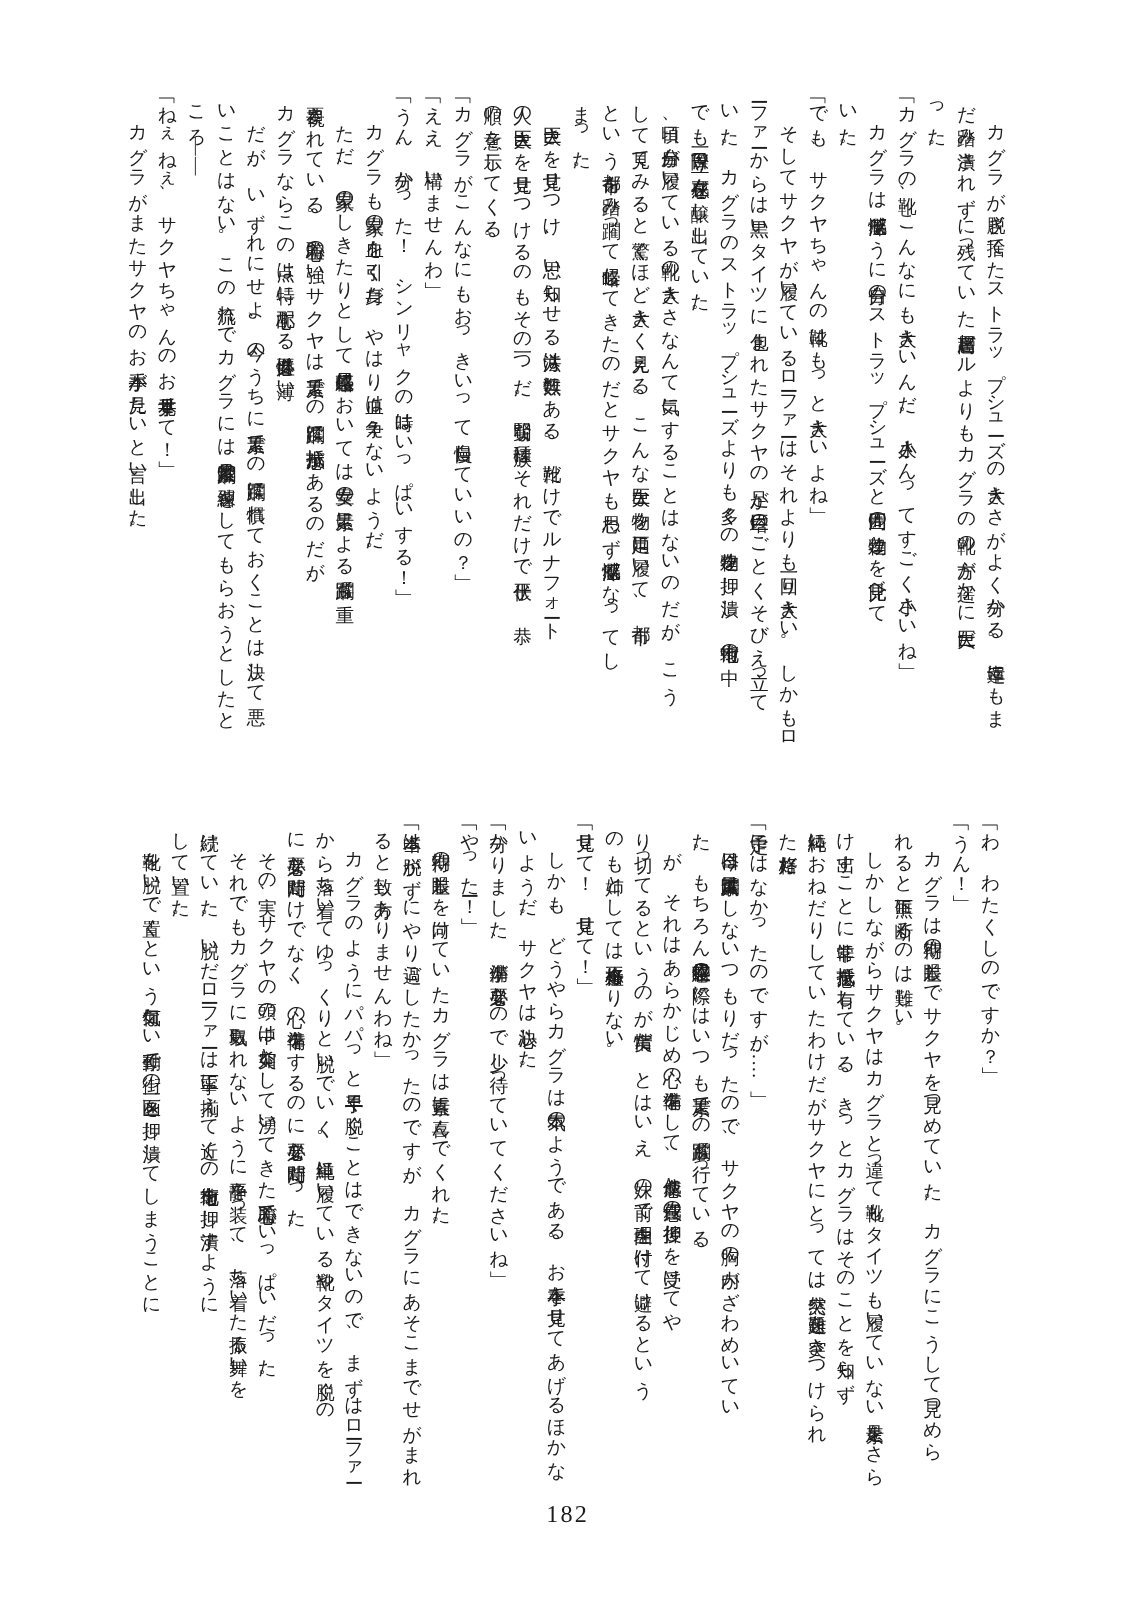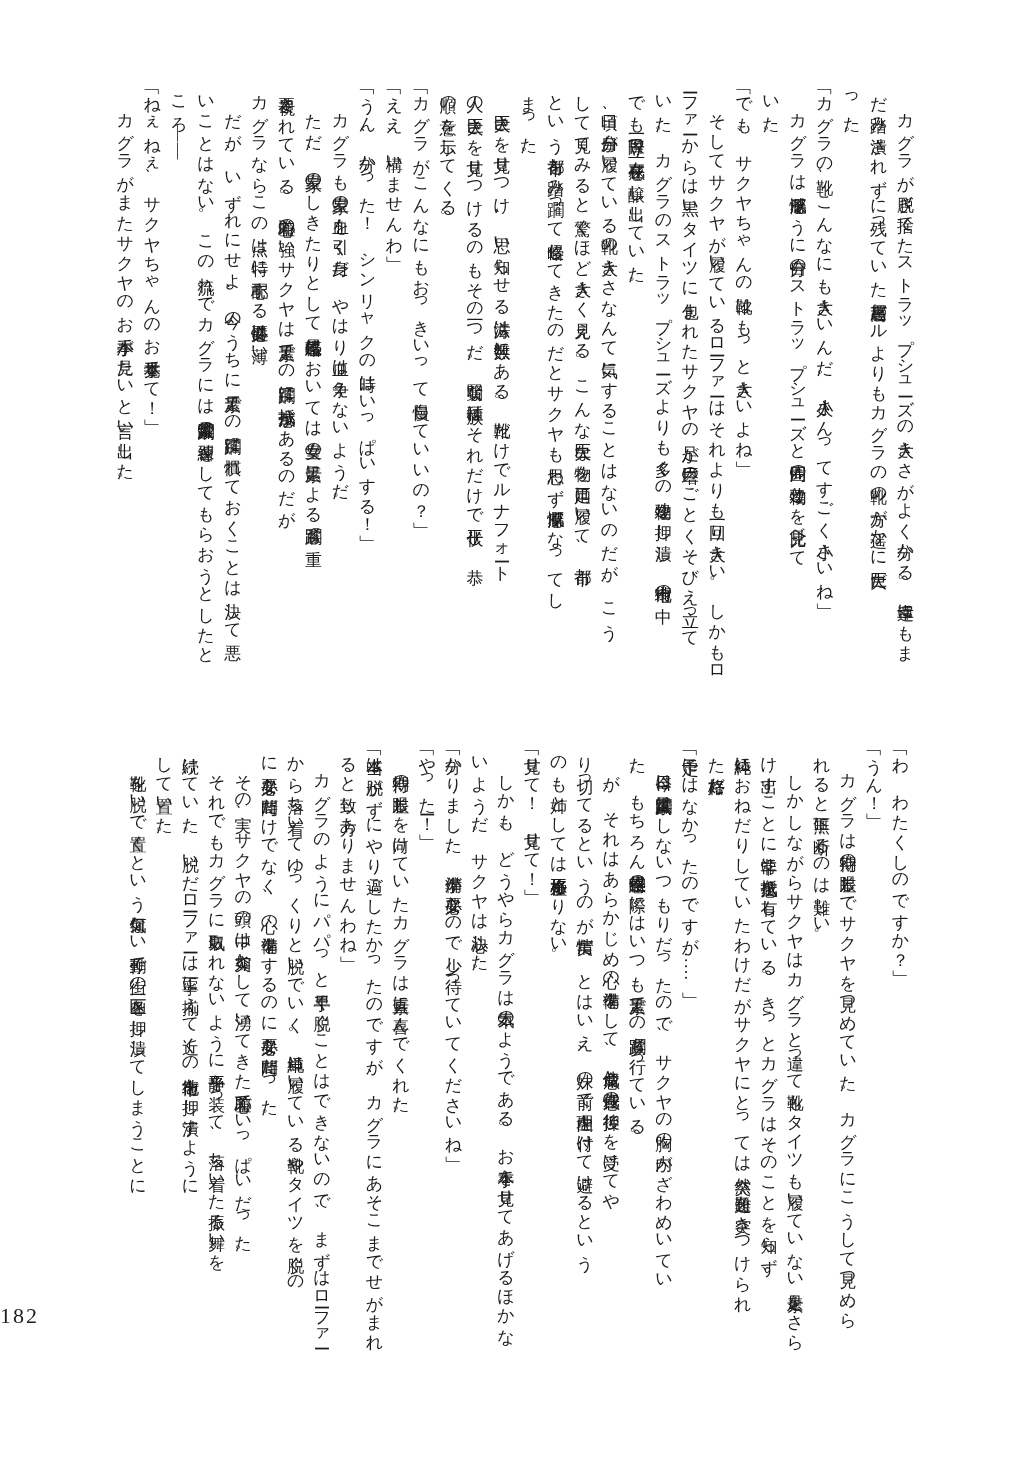--- a/index.html
+++ b/index.html
@@ -33,24 +33,24 @@
     letter-spacing: 0.9px;
   }
   .block-bottom {
     top: 745px;
     right: 119px;
     line-height: 26.3px;
     letter-spacing: 0.5px;
   }
   .page-number {
     position: absolute;
-    top: 1303px;
+    top: 1364px;
     left: 0;
     width: 1032px;
-    text-align: left;
+    text-align: center;
     font-size: 22px;
     letter-spacing: 2px;
     color: #1c1c1c;
   }
 </style>
 </head>
 <body>
 
 <div>
   <div class="vtext block-top">

